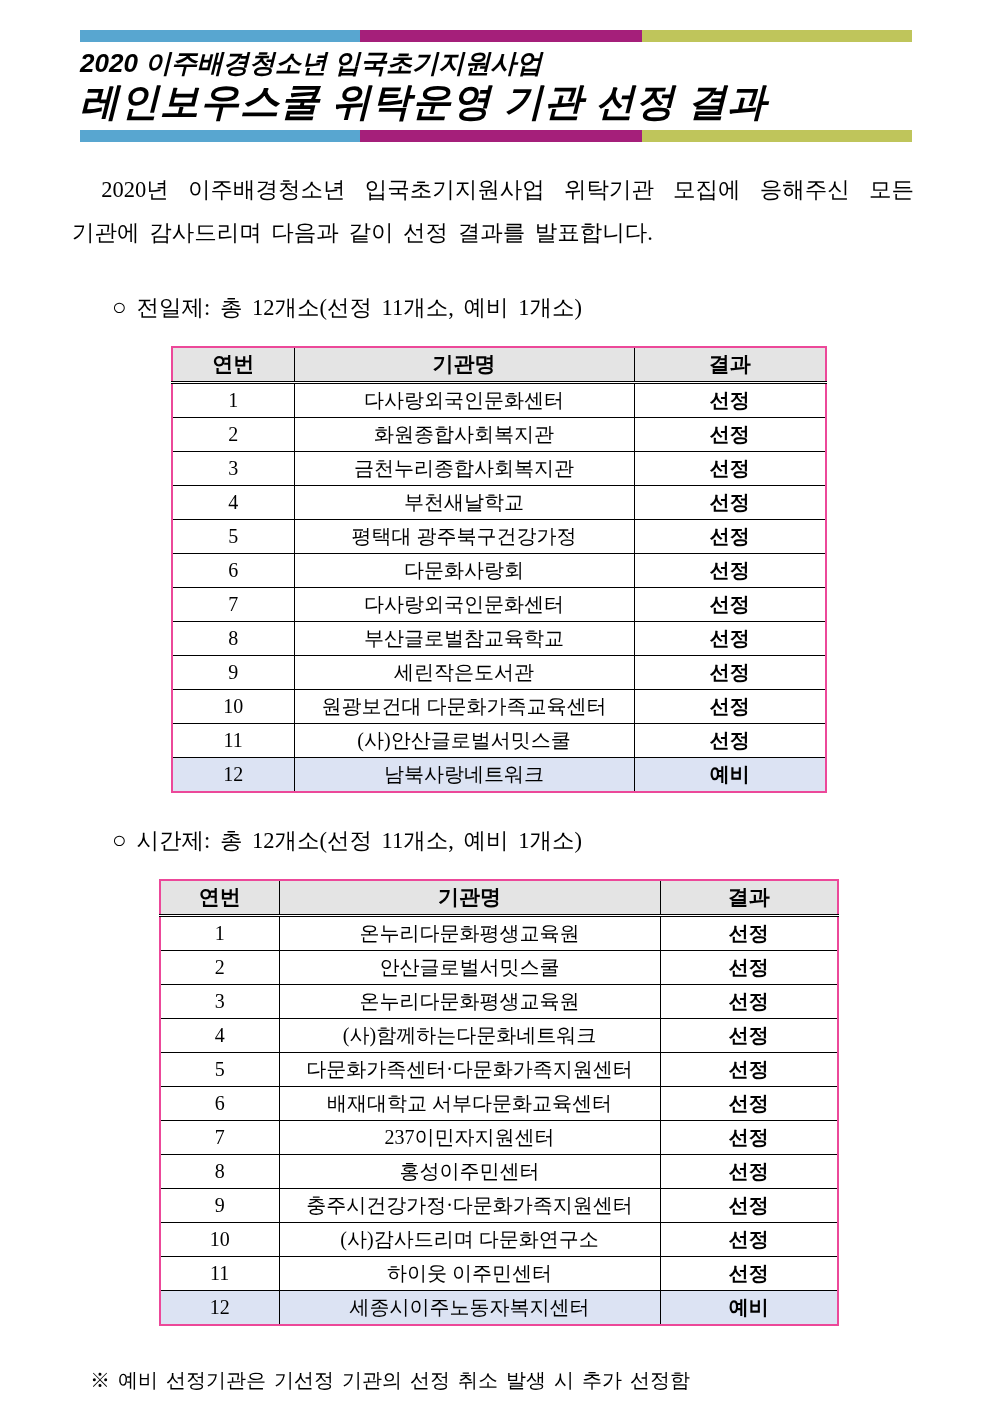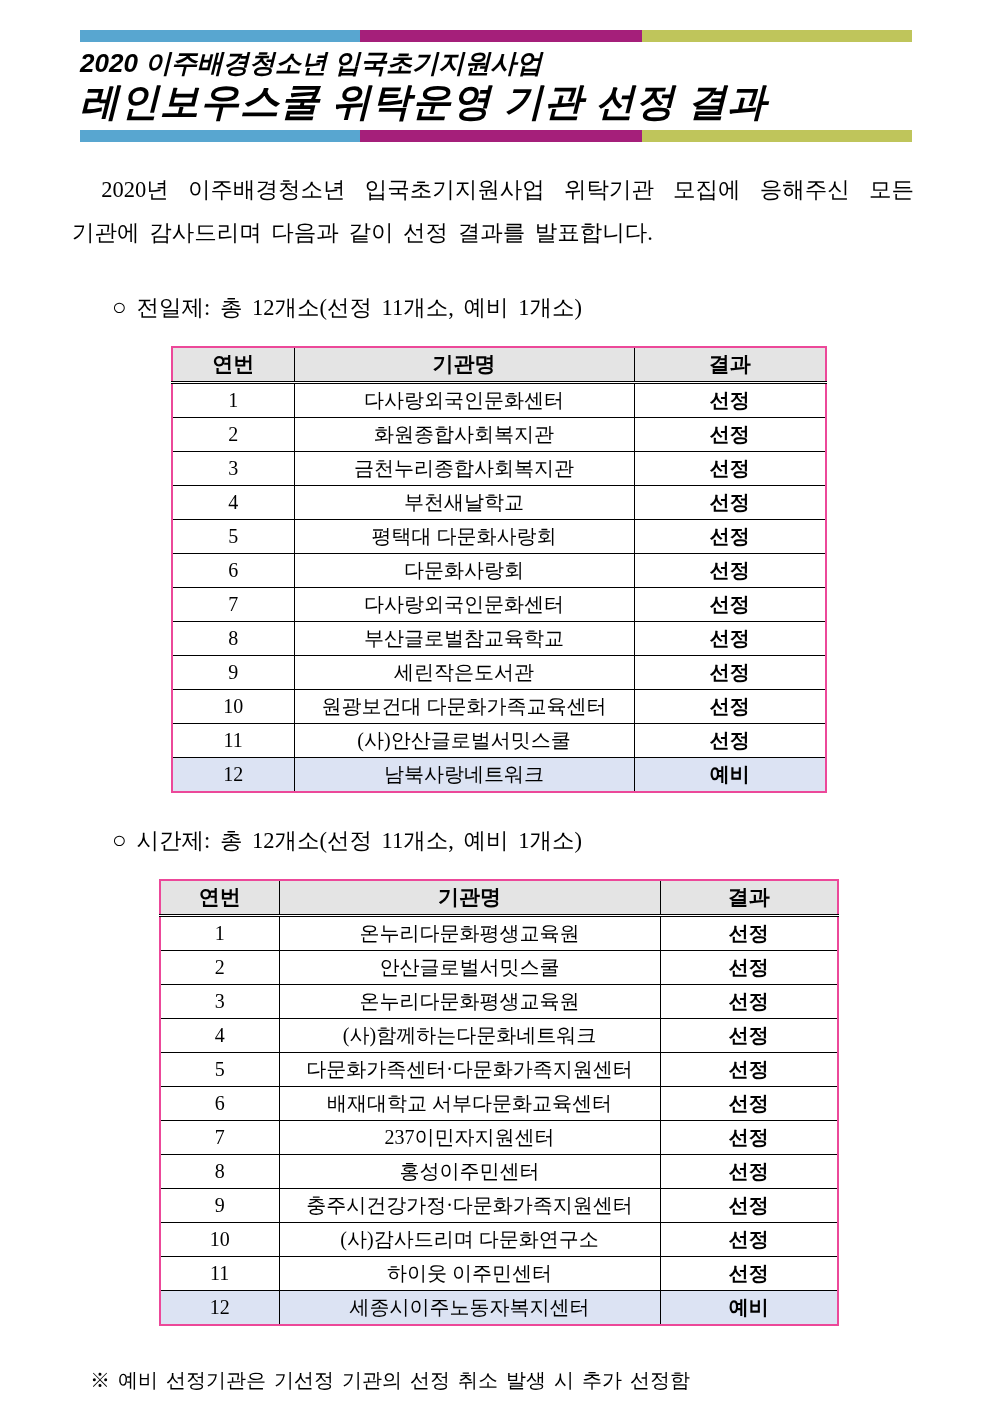--- a/index.html
+++ b/index.html
@@ -106,21 +106,21 @@
           <td>금천누리종합사회복지관</td>
           <td>선정</td>
         </tr>
         <tr>
           <td>4</td>
           <td>부천새날학교</td>
           <td>선정</td>
         </tr>
         <tr>
           <td>5</td>
-          <td>평택대 다문화사랑회</td>
+          <td>평택대 광주북구건강가정</td>
           <td>선정</td>
         </tr>
         <tr>
           <td>6</td>
           <td>다문화사랑회</td>
           <td>선정</td>
         </tr>
         <tr>
           <td>7</td>
           <td>다사랑외국인문화센터</td>

